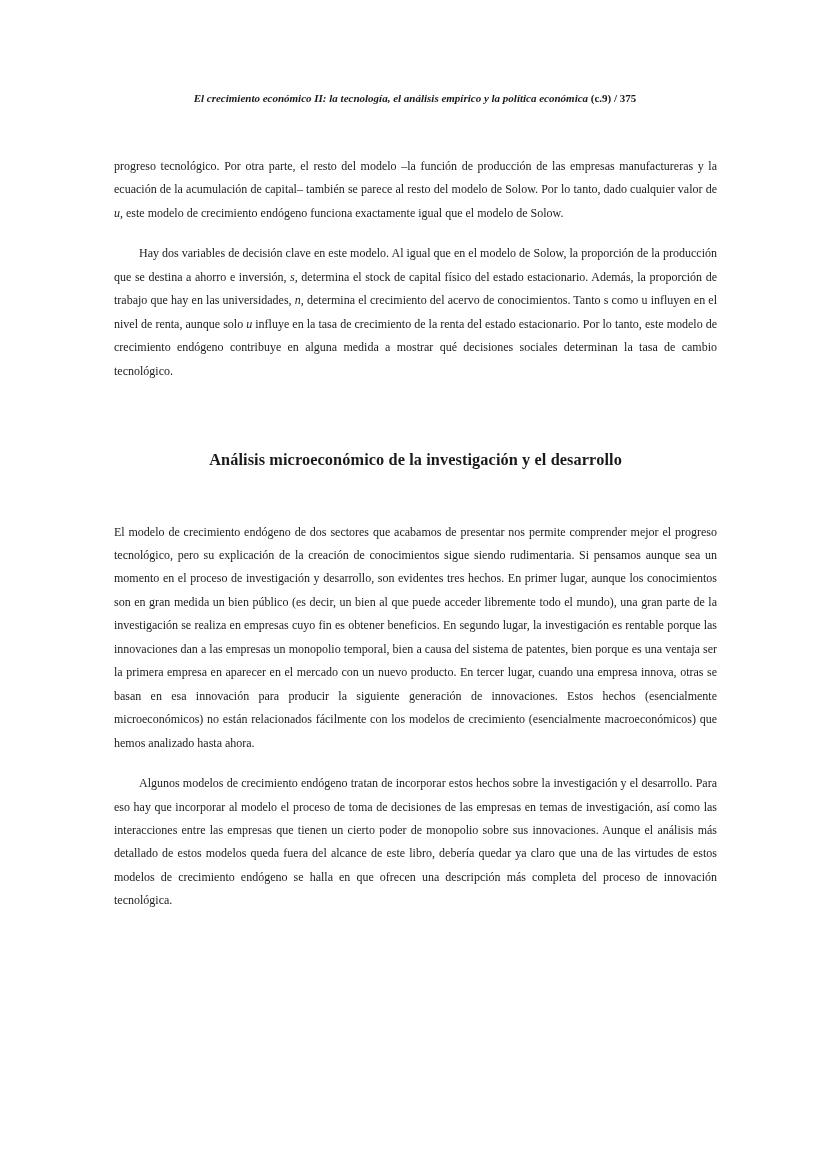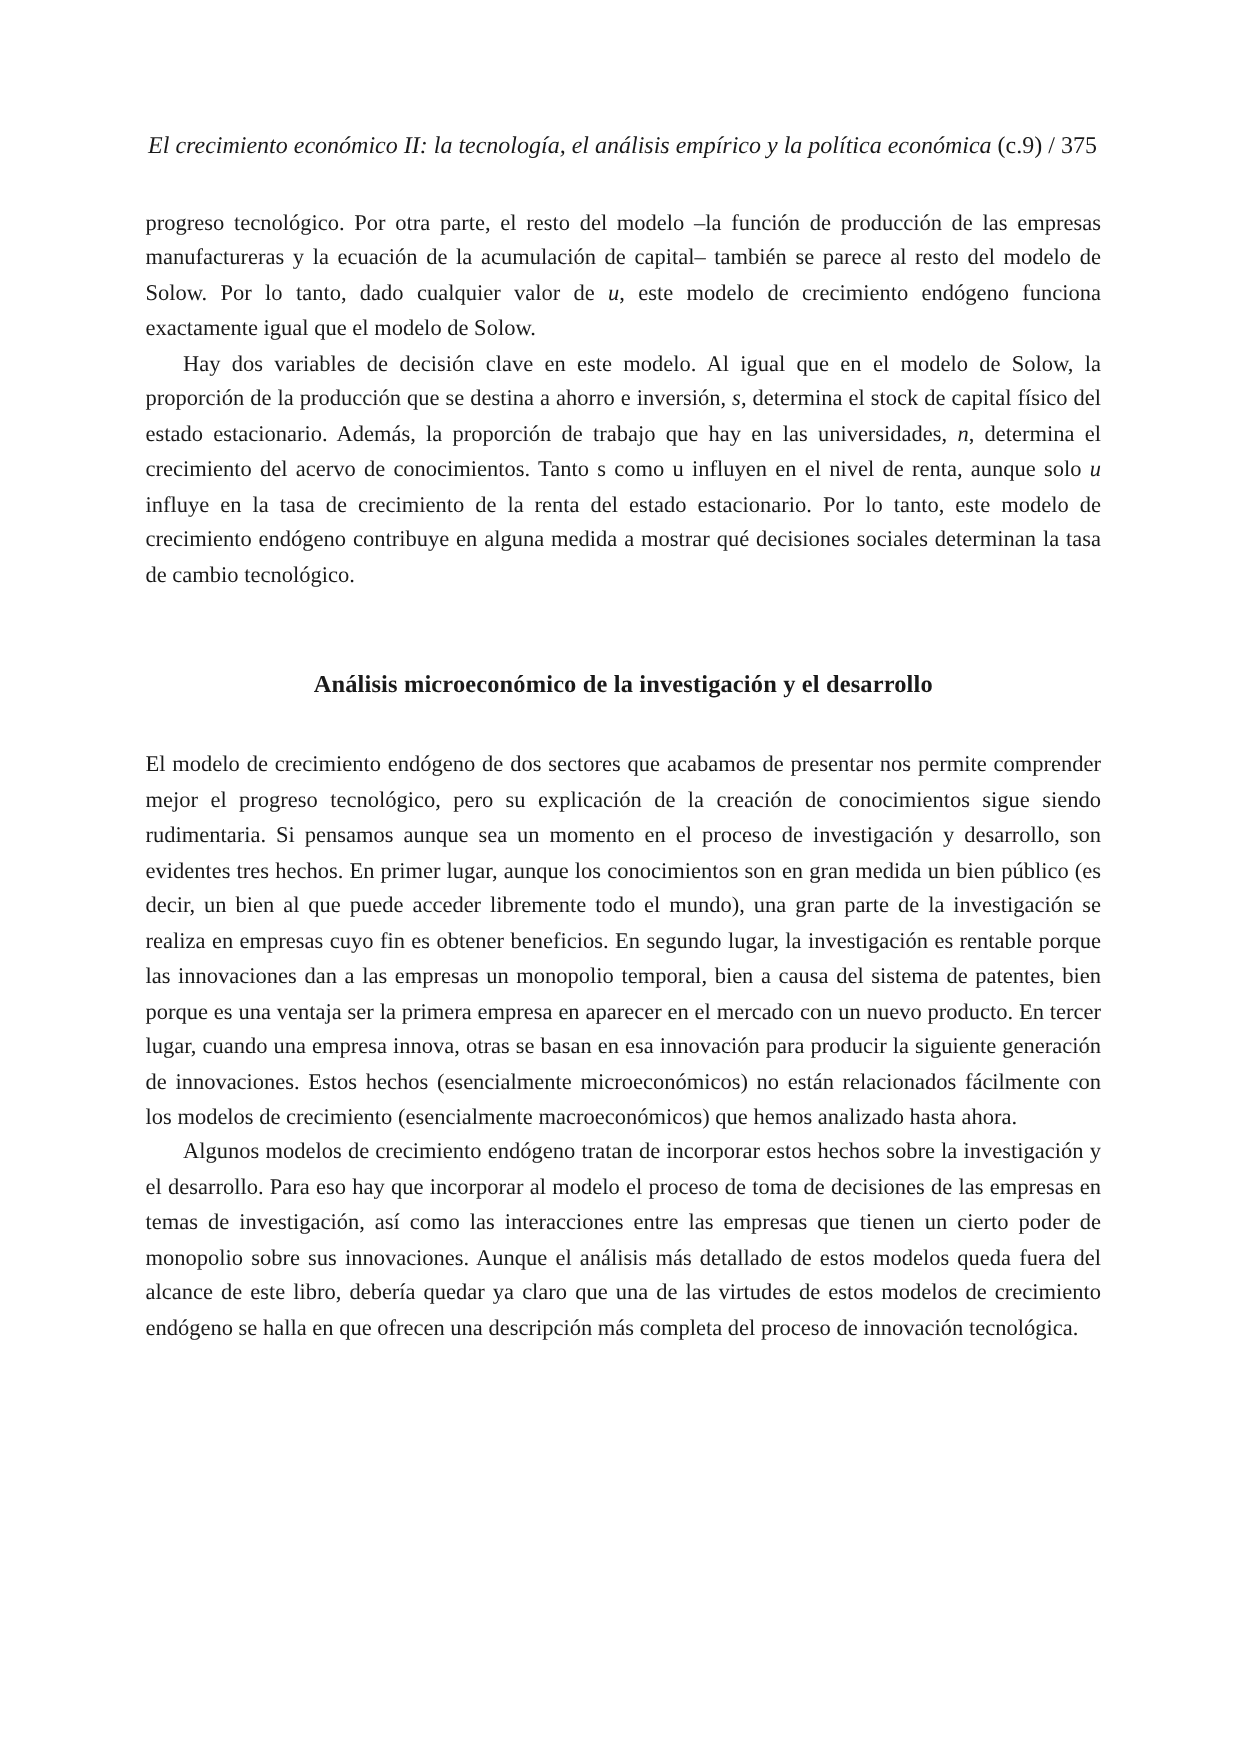--- a/index.html
+++ b/index.html
@@ -20,42 +20,43 @@
     -webkit-font-smoothing: antialiased;
   }
 
   
   .running-head {
     position: absolute;
     left: 97px;
     top: 88px;
     width: 636px;
     text-align: center;
-    font-size: 16px;
+    font-size: 11px;
     line-height: 20px;
     white-space: nowrap;
+    font-weight: bold;
   }
   .running-head .rh-title {
     font-style: italic;
   }
   .running-head .rh-folio {
     font-style: normal;
   }
 
   
   .text-column {
     position: absolute;
     left: 97px;
     top: 138px;
     width: 637px;
   }
 
   p.body-par {
-    margin: 0;
-    font-size: 15px;
+    margin: 17px;
+    font-size: 12px;
     line-height: 23.45px;
     text-align: justify;
     text-justify: inter-word;
     hyphens: none;
     text-indent: 0;
   }
   p.body-par.indent {
     text-indent: 25px;
   }
   p.body-par .var {

